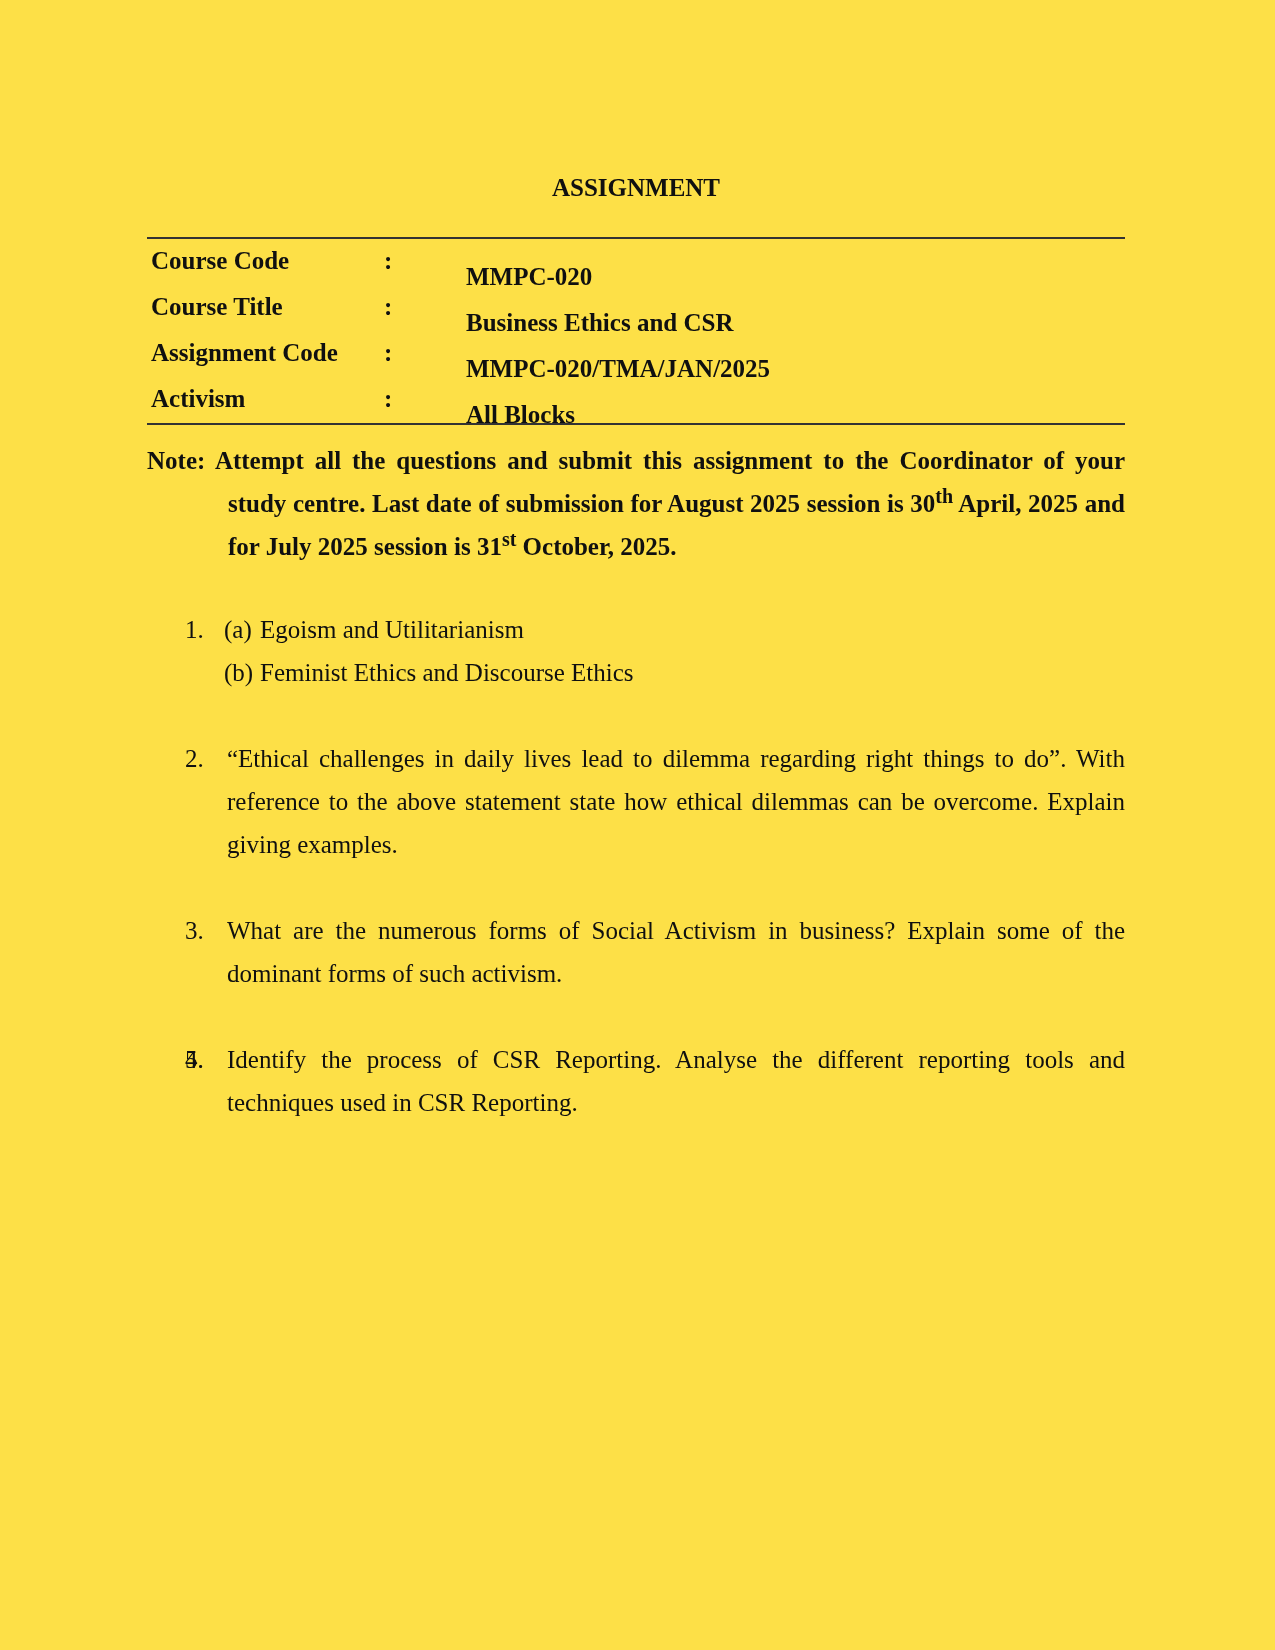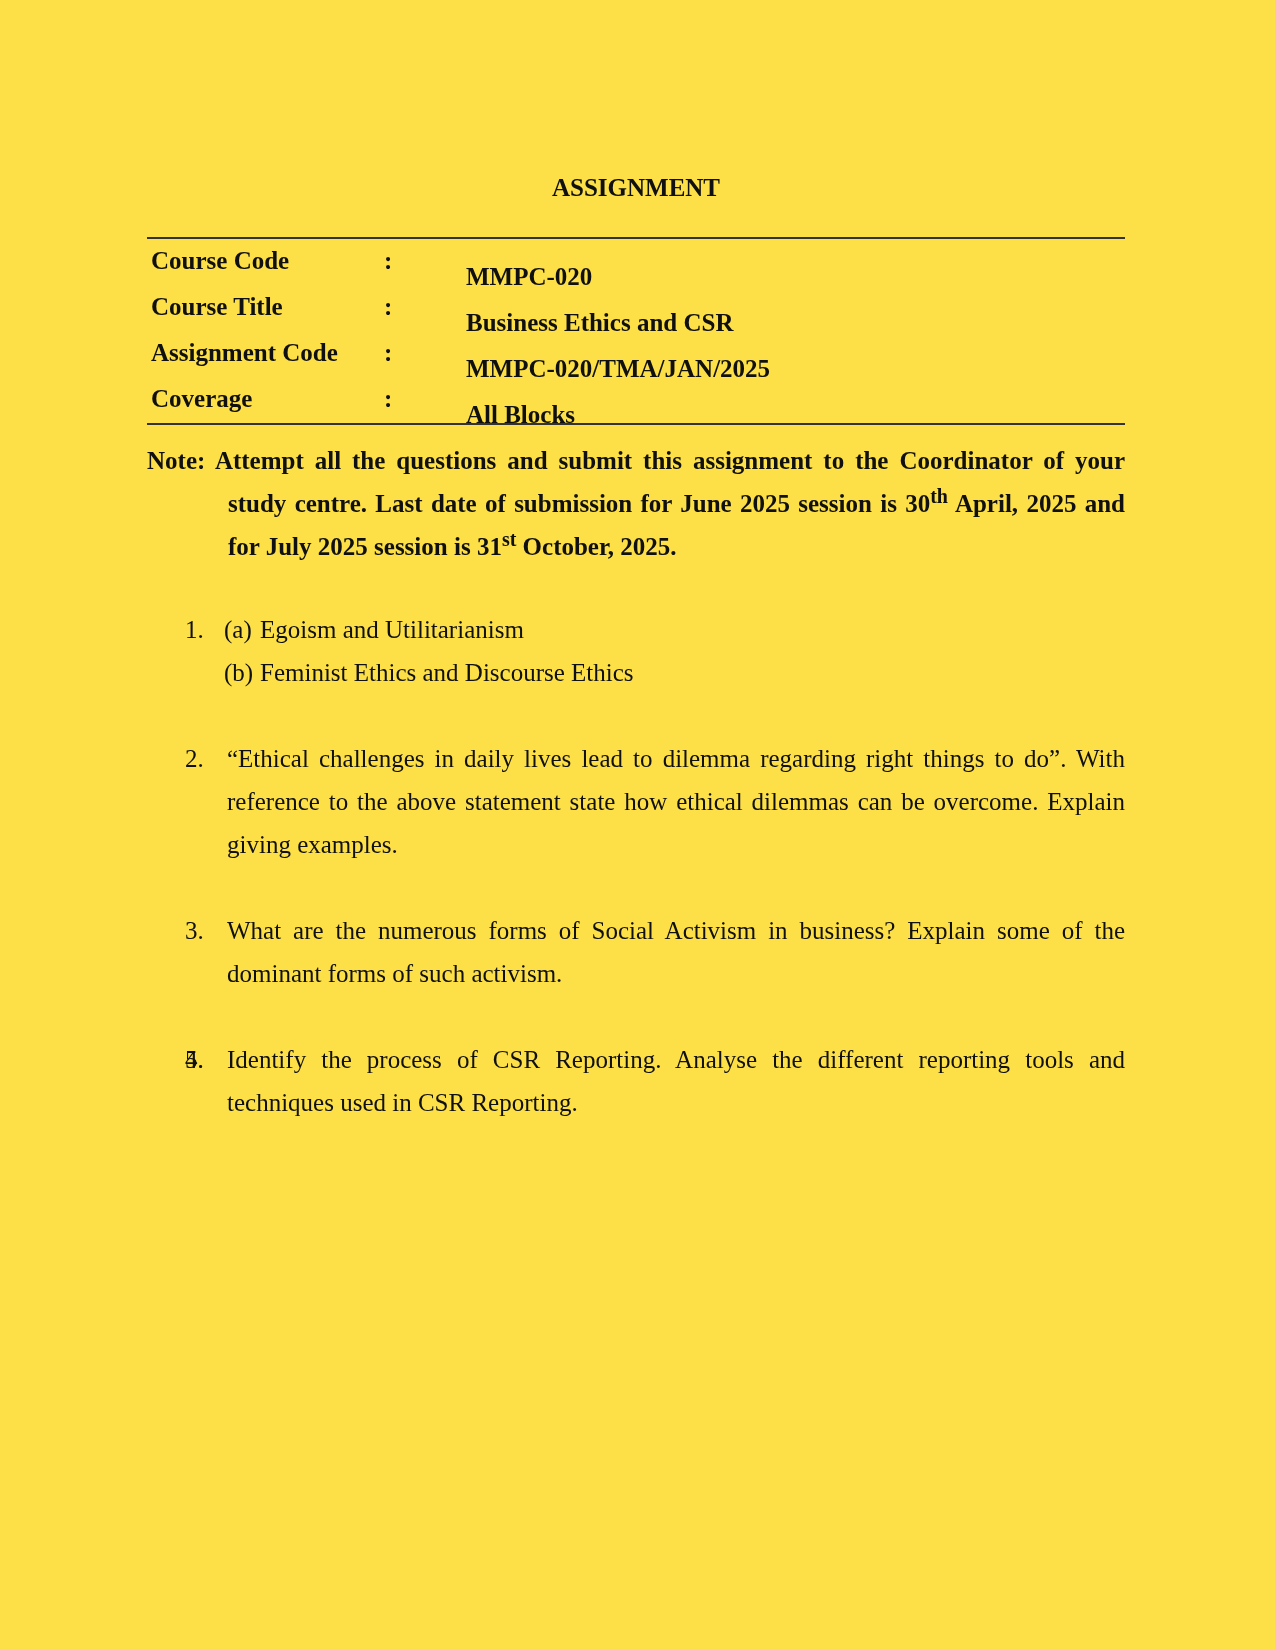--- a/index.html
+++ b/index.html
@@ -94,27 +94,27 @@
       <span class="info-label">Course Title</span>
       <span class="info-colon">:</span>
       <span class="info-value">Business Ethics and CSR</span>
     </div>
     <div class="info-row">
       <span class="info-label">Assignment Code</span>
       <span class="info-colon">:</span>
       <span class="info-value">MMPC-020/TMA/JAN/2025</span>
     </div>
     <div class="info-row">
-      <span class="info-label">Coverage</span>
+      <span class="info-label">Activism</span>
       <span class="info-colon">:</span>
       <span class="info-value">All Blocks</span>
     </div>
   </div>
 
-  <p class="note"><span>Note:</span> <span>Attempt all the questions and submit this assignment to the Coordinator of your study centre. Last date of submission for June 2025 session is 30</span><sup>th</sup><span> April, 2025 and for July 2025 session is 31</span><sup>st</sup><span> October, 2025.</span></p>
+  <p class="note"><span>Note:</span> <span>Attempt all the questions and submit this assignment to the Coordinator of your study centre. Last date of submission for August 2025 session is 30</span><sup>th</sup><span> April, 2025 and for July 2025 session is 31</span><sup>st</sup><span> October, 2025.</span></p>
 
   <div class="questions">
 
     <div class="question">
       <span class="q-num">1.</span>
       <div class="sub-item">
         <span class="sub-marker">(a)</span>
         <span class="sub-text">Egoism and Utilitarianism</span>
       </div>
       <div class="sub-item">

